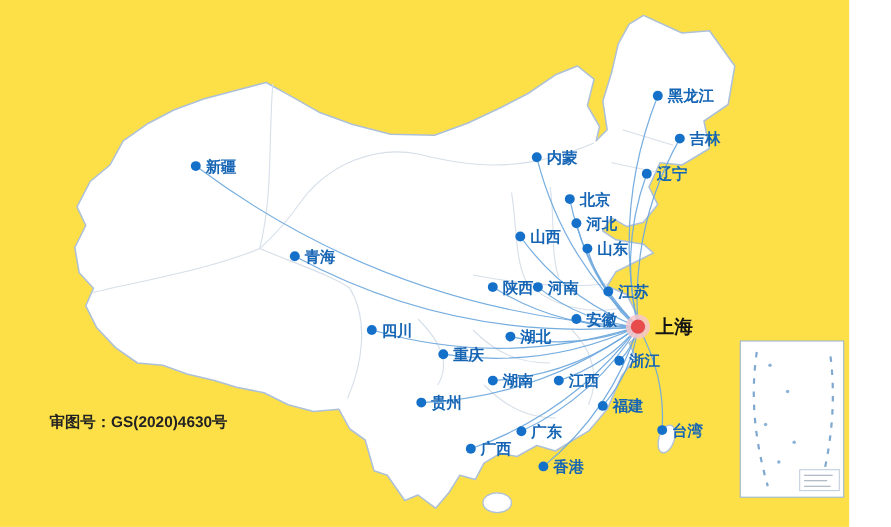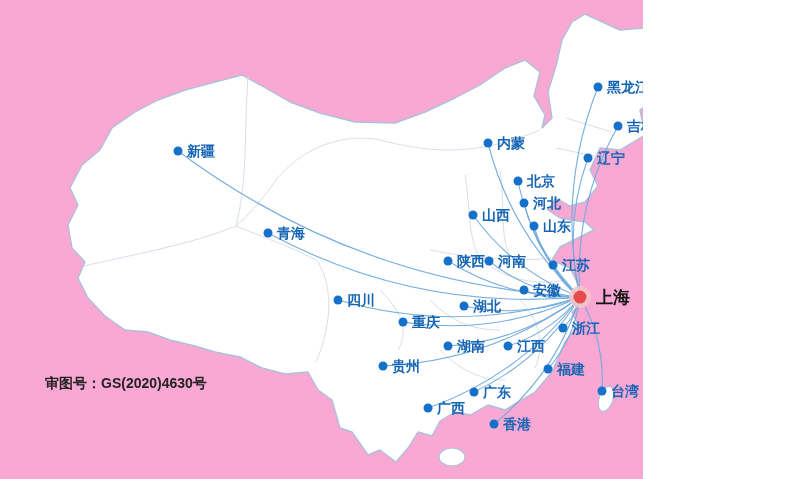--- a/index.html
+++ b/index.html
@@ -1,18 +1,18 @@
 <!DOCTYPE html>
 <html><head>
 <meta charset="utf-8">
 <style>
   html,body { margin:0; padding:0; background:#ffffff; }
   .canvas {
-    position:relative; width:643px; height:479px; overflow:hidden;
-    background:#f9a8d4; font-family:"Liberation Sans", sans-serif;
+    position:relative; width:772px; height:479px; overflow:hidden;
+    background:#fde047; font-family:"Liberation Sans", sans-serif;
   }
   svg { display:block; }
   .prov-label {
     fill:#1565b4; font-size:14px; font-weight:600;
     font-family:"Liberation Sans", sans-serif;
   }
   .hub-label {
     fill:#141414; font-size:17px; font-weight:700;
     font-family:"Liberation Sans", sans-serif;
   }

